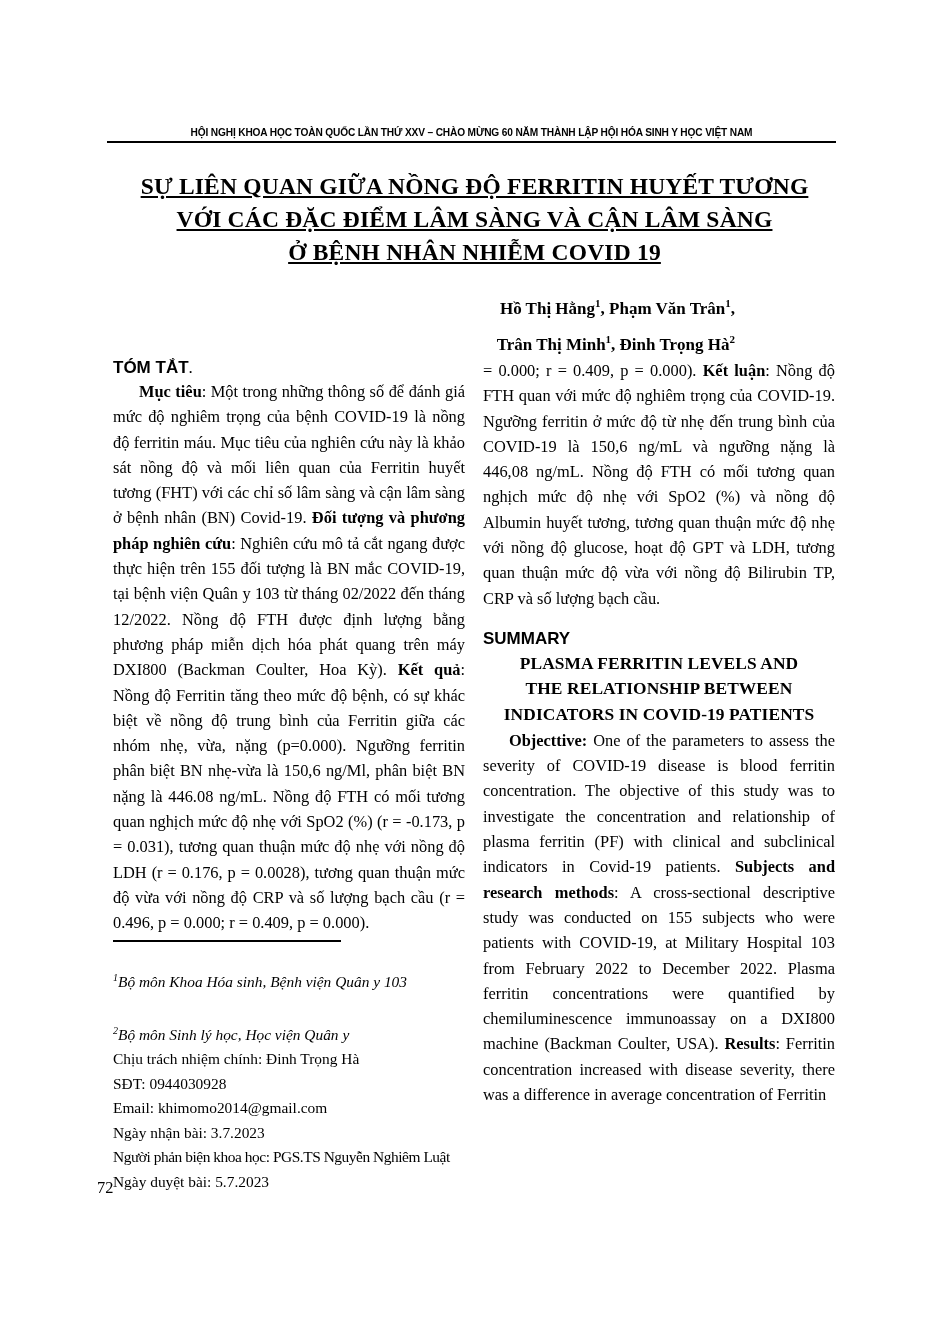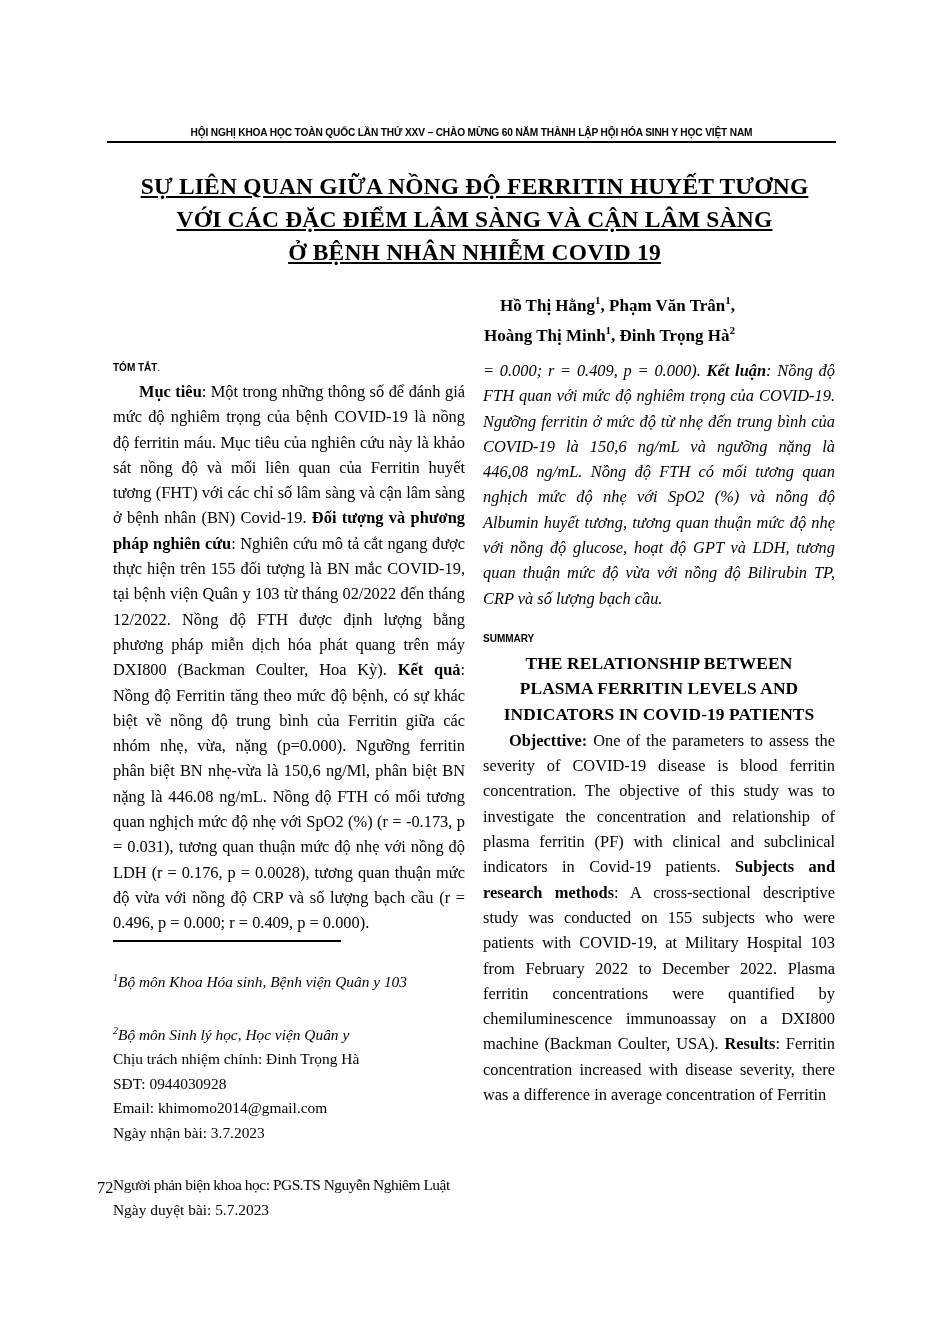--- a/index.html
+++ b/index.html
@@ -68,55 +68,55 @@
 
   
   .authors {
     position: absolute;
     right: 107px;
     top: 288px;
     width: 420px;
     text-align: right;
     font-weight: bold;
     font-size: 17px;
-    line-height: 25px;
+    line-height: 31px;
   }
   .authors sup { font-size: 11px; vertical-align: super; font-weight: bold; }
 
   
   .col {
     position: absolute;
     top: 358px;
     width: 352px;
   }
   .col-left  { left: 113px; }
   .col-right { left: 483px; }
 
   .section-label-sans {
     font-family: "Liberation Sans", sans-serif;
     font-weight: bold;
-    font-size: 10px;
+    font-size: 17px;
     line-height: 20px;
     margin: 0 0 1px 0;
   }
   .section-label-sans .dot {
     font-family: "Liberation Serif", serif;
     font-weight: normal;
   }
 
   p.body {
     margin: 0;
     font-size: 16.4px;
     line-height: 25.3px;
     text-align: justify;
     text-justify: inter-word;
     text-indent: 26px;
     hyphens: none;
   }
-  p.body.noindent { text-indent: 0; font-style: italic; }
+  p.body.noindent { text-indent: 0; }
   p.body b { font-weight: bold; }
 
   
   .en-title {
     margin: 2px 0 0 0;
     text-align: center;
     font-weight: bold;
     font-size: 17.4px;
     line-height: 25.3px;
     letter-spacing: 0.1px;
@@ -134,21 +134,21 @@
     border-bottom: 2.2px solid #000;
     margin-bottom: 9px;
   }
   .footnote-line {
     font-size: 15.4px;
     line-height: 24.5px;
     white-space: nowrap;
   }
   .footnote-line.italic { font-style: italic; margin-top: 24px; }
   .footnote-line sup { font-size: 10px; vertical-align: super; }
-  .footnote-line.tight { letter-spacing: -0.45px; margin-top: 28px; }
+  .footnote-line.tight { letter-spacing: -0.45px; }
 
   
   .page-number {
     position: absolute;
     left: 97px;
     top: 1178px;
     font-size: 16.4px;
     line-height: 20px;
   }
 </style>
@@ -166,37 +166,37 @@
     <div class="title-line">SỰ LIÊN QUAN GIỮA NỒNG ĐỘ FERRITIN HUYẾT TƯƠNG</div>
     <div class="title-line">VỚI CÁC ĐẶC ĐIỂM LÂM SÀNG  VÀ CẬN LÂM SÀNG</div>
     <div class="title-line">Ở BỆNH NHÂN NHIỄM COVID 19</div>
   </div>
 
   <div class="authors">
     <div>
       <span>Hồ Thị Hằng</span><sup>1</sup><span>, </span><span>Phạm Văn Trân</span><sup>1</sup><span>,</span>
     </div>
     <div>
-      <span>Hoàng Thị Minh</span><sup>1</sup><span>, </span><span>Đinh Trọng Hà</span><sup>2</sup>
+      <span>Trân Thị Minh</span><sup>1</sup><span>, </span><span>Đinh Trọng Hà</span><sup>2</sup>
     </div>
   </div>
 
   <div class="col col-left">
     <div class="section-label-sans"><span>TÓM TẮT</span><span class="dot">.</span></div>
     <p class="body"><b>Mục tiêu</b><span>: Một trong những thông số để đánh giá mức độ nghiêm trọng của bệnh COVID-19 là nồng độ ferritin máu. Mục tiêu của nghiên cứu này là khảo sát nồng độ và mối liên quan của Ferritin huyết tương (FHT) với các chỉ số lâm sàng và cận lâm sàng ở bệnh nhân (BN) Covid-19. </span><b>Đối tượng và phương pháp nghiên cứu</b><span>: Nghiên cứu mô tả cắt ngang được thực hiện trên 155 đối tượng là BN mắc COVID-19, tại bệnh viện Quân y 103 từ tháng 02/2022 đến tháng 12/2022. Nồng độ FTH được định lượng bằng phương pháp miễn dịch hóa phát quang trên máy DXI800 (Backman Coulter, Hoa Kỳ). </span><b>Kết quả</b><span>: Nồng độ Ferritin tăng theo mức độ bệnh, có sự khác biệt về nồng độ trung bình của Ferritin giữa các nhóm nhẹ, vừa, nặng (p=0.000). Ngưỡng ferritin phân biệt BN nhẹ-vừa là 150,6 ng/Ml, phân biệt BN nặng là 446.08 ng/mL. Nồng độ FTH có mối tương quan nghịch mức độ nhẹ với SpO2 (%) (r = -0.173, p = 0.031), tương quan thuận mức độ nhẹ với nồng độ LDH (r = 0.176, p = 0.0028), tương quan thuận mức độ vừa với nồng độ CRP và số lượng bạch cầu (r = 0.496, p = 0.000; r = 0.409, p = 0.000). </span></p>
   </div>
 
   <div class="col col-right">
     <p class="body noindent"><span>= 0.000; r = 0.409, p = 0.000). </span><b>Kết luận</b><span>: Nồng độ FTH quan với mức độ nghiêm trọng của COVID-19. Ngưỡng ferritin ở mức độ từ nhẹ đến trung bình của COVID-19 là 150,6 ng/mL và ngưỡng nặng là 446,08 ng/mL. Nồng độ FTH có mối tương quan nghịch mức độ nhẹ với SpO2 (%) và nồng độ Albumin huyết tương, tương quan thuận mức độ nhẹ với nồng độ glucose, hoạt độ GPT và LDH, tương quan thuận mức độ vừa với nồng độ Bilirubin TP, CRP và số lượng bạch cầu.</span></p>
 
     <div class="section-label-sans" style="margin-top:18px;">SUMMARY</div>
 
     <div class="en-title">
+      <div>PLASMA FERRITIN LEVELS AND</div>
       <div>THE RELATIONSHIP BETWEEN</div>
-      <div>PLASMA FERRITIN LEVELS AND</div>
       <div>INDICATORS IN COVID-19 PATIENTS</div>
     </div>
 
     <p class="body" style="margin-top:1px;"><b>Objecttive:</b><span> One of the parameters to assess the severity of COVID-19 disease is blood ferritin concentration. The objective of this study was to investigate the concentration and relationship of plasma ferritin (PF) with clinical and subclinical indicators in Covid-19 patients. </span><b>Subjects and research methods</b><span>: A cross-sectional descriptive study was conducted on 155 subjects who were patients with COVID-19, at Military Hospital 103 from February 2022 to December 2022. Plasma ferritin concentrations were quantified by chemiluminescence immunoassay on a DXI800 machine (Backman Coulter, USA). </span><b>Results</b><span>: Ferritin concentration increased with disease severity, there was a difference in average concentration of Ferritin</span></p>
   </div>
 
   <div class="footnotes">
     <div class="footnote-rule"></div>
     <div class="footnote-line italic"><sup>1</sup><span>Bộ môn Khoa Hóa sinh, Bệnh viện Quân y 103</span></div>
     <div class="footnote-line italic"><sup>2</sup><span>Bộ môn Sinh lý học, Học viện Quân y</span></div>

